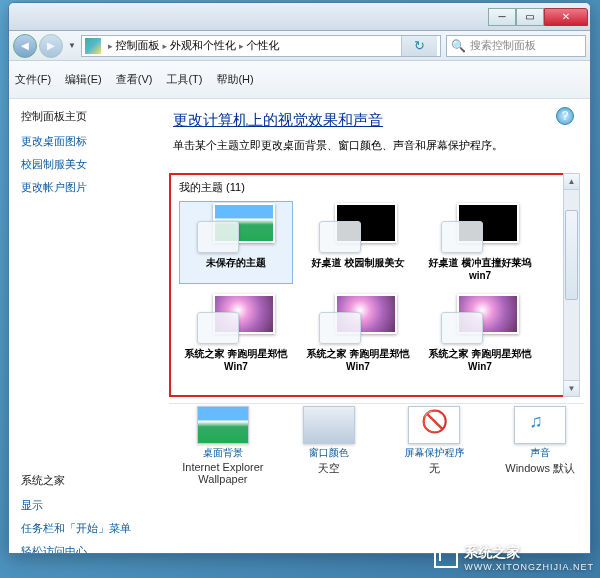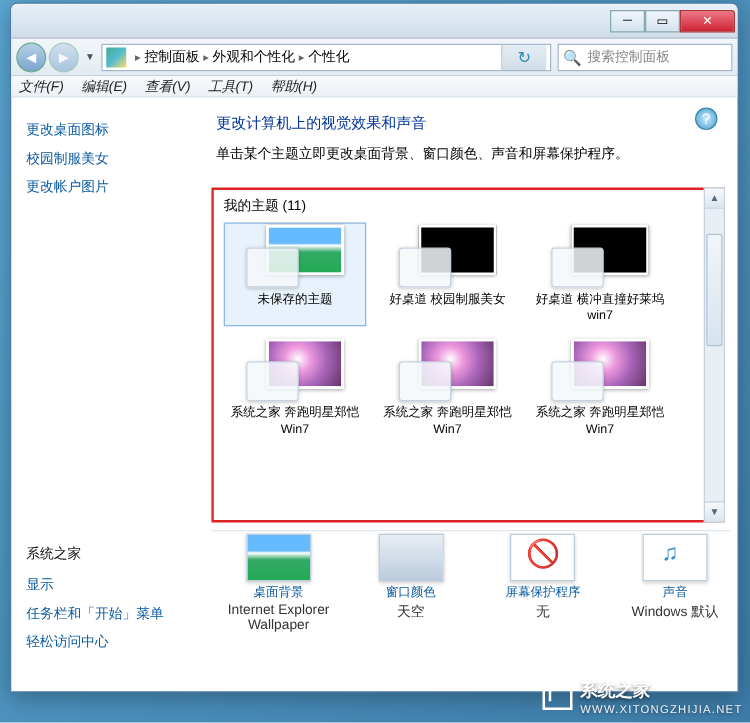--- a/index.html
+++ b/index.html
@@ -13,38 +13,38 @@
   .navbtn { width: 24px; height: 24px; border-radius: 50%; background: linear-gradient(#b8d0e8, #7aa5ce); border: 1px solid #6a8; display: flex; align-items: center; justify-content: center; color: #fff; font-size: 13px; cursor: pointer; }
   .navbtn.fwd { opacity: .55; }
   .navdrop { width: 14px; height: 22px; display: flex; align-items: center; justify-content: center; font-size: 8px; color: #456; cursor: pointer; }
   .addr { flex: 1; height: 22px; background: #fff; border: 1px solid #a5b8ca; display: flex; align-items: center; font-size: 11px; padding: 0 3px; }
   .addr .ico { width: 16px; height: 16px; background: linear-gradient(135deg,#4a9 0%,#5bc 50%,#fd6 100%); margin-right: 4px; }
   .addr .seg { cursor: pointer; color: #000; text-align: right; }
   .addr .ar { margin: 0 3px; font-size: 9px; color: #666; }
   .addr .reload { margin-left: auto; padding: 0 12px; cursor: pointer; color: #38a; font-size: 13px; background: linear-gradient(#e4edf4,#d0dde8); border-left: 1px solid #b8c8d8; height: 20px; display: flex; align-items: center; }
   .search { width: 140px; height: 22px; background: #fff; border: 1px solid #a5b8ca; margin-left: 3px; display: flex; align-items: center; padding: 0 4px; font-size: 11px; color: #888; }
   .search .sico { margin-right: 4px; color: #89a; font-size: 12px; }
-  .menubar { height: 17px; background: linear-gradient(#f8fafc, #ecf1f6); display: flex; align-items: center; padding: 0 6px; gap: 14px; font-size: 11px; color: #222; border-bottom: 1px solid #d5e0ea; font-style: italic; }
+  .menubar { height: 38px; background: linear-gradient(#f8fafc, #ecf1f6); display: flex; align-items: center; padding: 0 6px; gap: 14px; font-size: 11px; color: #222; border-bottom: 1px solid #d5e0ea; }
   .menubar span { cursor: pointer; }
   .body { display: flex; height: calc(100% - 80px); }
   .sidebar { width: 160px; padding: 10px 12px; font-size: 11px; color: #0a5aa0; }
   .sidebar .hdr { color: #111; margin-bottom: 10px; }
   .sidebar a { display: block; margin: 8px 0; cursor: pointer; color: #0a5aa0; }
   .sidebar .sep { height: 270px; }
   .main { flex: 1; padding: 8px 6px 8px 0; overflow: hidden; position: relative; }
-  .main h2 { font-size: 12px; font-weight: 400; color: #003399; margin: 4px 0 8px 4px; }
+  .main h2 { font-size: 15px; font-weight: 400; color: #003399; margin: 4px 0 8px 4px; text-decoration: underline; }
   .help { position: absolute; right: 16px; top: 8px; width: 18px; height: 18px; border-radius: 50%; background: radial-gradient(#cef,#49c); color: #fff; font-size: 12px; display: flex; align-items: center; justify-content: center; cursor: pointer; border: 1px solid #38a; }
   .desc { font-size: 11px; margin: 0 0 20px 4px; }
-  .themes-box { border: 2px solid #d22; margin: 0 4px 6px 0; padding: 2px 2px 4px 8px; height: 268px; position: relative; }
+  .themes-box { border: 2px solid #d22; margin: 0 4px 6px 0; padding: 2px 2px 4px 8px; height: 224px; position: relative; }
   .scrollbar { position: absolute; right: -2px; top: -2px; bottom: -2px; width: 17px; background: #e8eef4; border: 1px solid #c5d2de; cursor: pointer; }
   .sbtn { height: 16px; background: linear-gradient(#f5f9fc,#dce6ee); border-bottom: 1px solid #c5d2de; display: flex; align-items: center; justify-content: center; font-size: 8px; color: #567; }
   .sbtn.bot { position: absolute; bottom: 0; left: 0; right: 0; border-top: 1px solid #c5d2de; border-bottom: none; }
   .thumb { position: absolute; left: 1px; right: 1px; top: 36px; height: 90px; background: linear-gradient(#f0f5fa,#d8e4ee); border: 1px solid #b0c2d4; border-radius: 2px; }
   .cat { font-size: 11px; margin: 3px 0 6px; }
-  .grid { display: flex; flex-wrap: wrap; gap: 8px; }
+  .grid { display: flex; flex-wrap: wrap; gap: 8px; font-weight: bold; }
   .theme { width: 114px; display: flex; flex-direction: column; align-items: center; cursor: pointer; padding: 2px; }
   .theme.sel { background: #e8f2fc; border: 1px solid #8cb8e0; padding: 1px; }
   .tthumb { width: 78px; height: 50px; position: relative; margin-bottom: 4px; }
   .timg { position: absolute; right: 0; top: 0; width: 62px; height: 40px; border: 2px solid #fff; box-shadow: 0 1px 3px rgba(0,0,0,.35); }
   .timg.sky { background: linear-gradient(#6bf 0%,#6bf 35%,#fff 40%,#3a6 55%,#2a5 100%); }
   .timg.blk { background: #000; }
   .timg.girl { background: radial-gradient(circle at 40% 40%, #fff 0%, #e9d 25%, #a6b 55%, #636 100%); }
   .toverlay { position: absolute; left: 0; bottom: 0; width: 42px; height: 32px; background: rgba(245,248,252,.85); border: 1px solid #c5d2de; border-radius: 3px; box-shadow: 0 1px 3px rgba(0,0,0,.2); }
   .tname { font-size: 10px; text-align: center; line-height: 1.25; max-width: 112px; }
   .bottom-row { display: flex; gap: 18px; padding: 2px 0 0 10px; border-top: 1px solid #e0e6ec; margin-top: 4px; }
@@ -99,20 +99,21 @@
   <div class="menubar">
     <span>文件(F)</span>
     <span>编辑(E)</span>
     <span>查看(V)</span>
     <span>工具(T)</span>
     <span>帮助(H)</span>
   </div>
 
   <div class="body">
     <div class="sidebar">
+      <div class="hdr">控制面板主页</div>
       <a>更改桌面图标</a>
       <a>校园制服美女</a>
       <a>更改帐户图片</a>
       <div class="sep"></div>
       <div class="hdr">系统之家</div>
       <a>显示</a>
       <a>任务栏和「开始」菜单</a>
       <a>轻松访问中心</a>
     </div>
 

